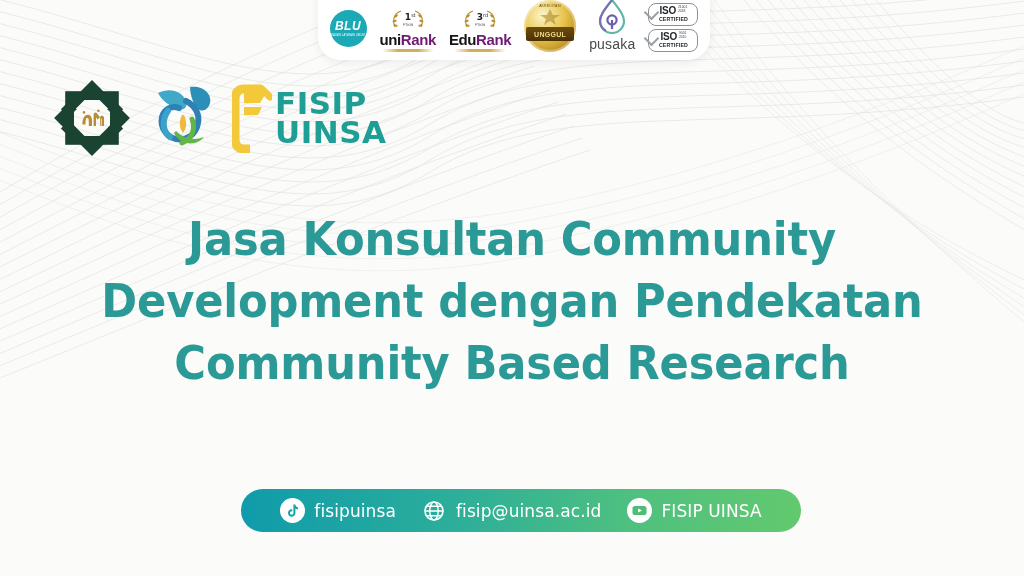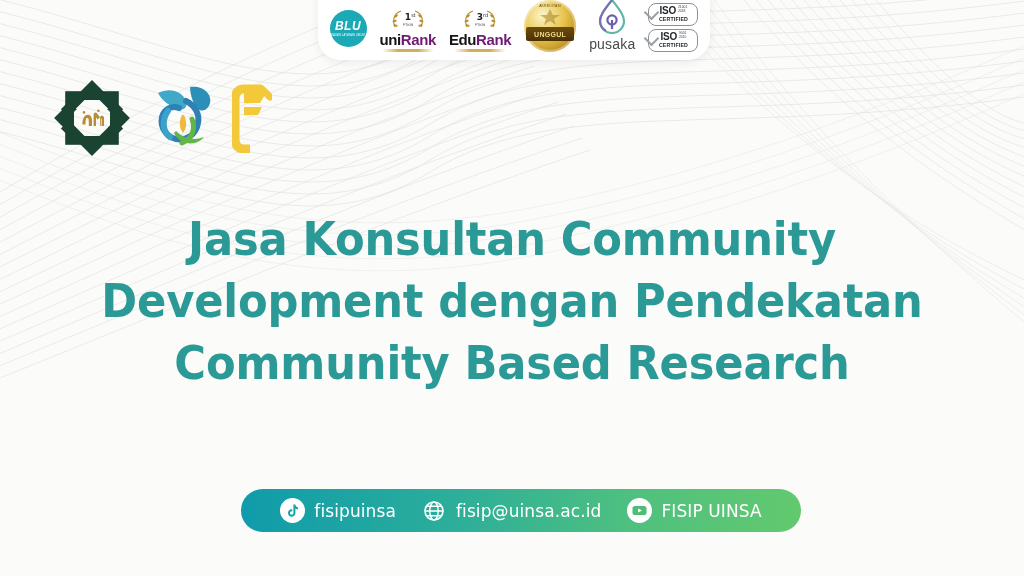--- a/index.html
+++ b/index.html
@@ -340,20 +340,24 @@
       <path d="M46,38 C50,48 46,58 36,62" fill="none" stroke="#62b646" stroke-width="5" stroke-linecap="round"></path>
     </svg>
 
     <div class="logo-fisip-lockup">
       <svg class="fisip-bracket" viewBox="0 0 40 70" aria-hidden="true">
         <path d="M30,6 L12,6 C6,6 3,10 3,16 L3,56 C3,62 6,66 12,66 L18,66" fill="none" stroke="#f3c93a" stroke-width="9" stroke-linecap="butt"></path>
         <path d="M12,10 L34,10 L28,20 L12,20 Z" fill="#f3c93a"></path>
         <path d="M12,24 L30,24 L26,32 L12,32 Z" fill="#f3c93a"></path>
         <path d="M30,6 L38,14" stroke="#f3c93a" stroke-width="7" stroke-linecap="round"></path>
       </svg>
+      <div class="fisip-words">
+        <span>FISIP</span>
+        <span>UINSA</span>
+      </div>
     </div>
   </div>
 
   <div class="headline">
     <div>Jasa Konsultan Community</div>
     <div>Development dengan Pendekatan</div>
     <div>Community Based Research</div>
   </div>
 
   <div class="contact-bar">

